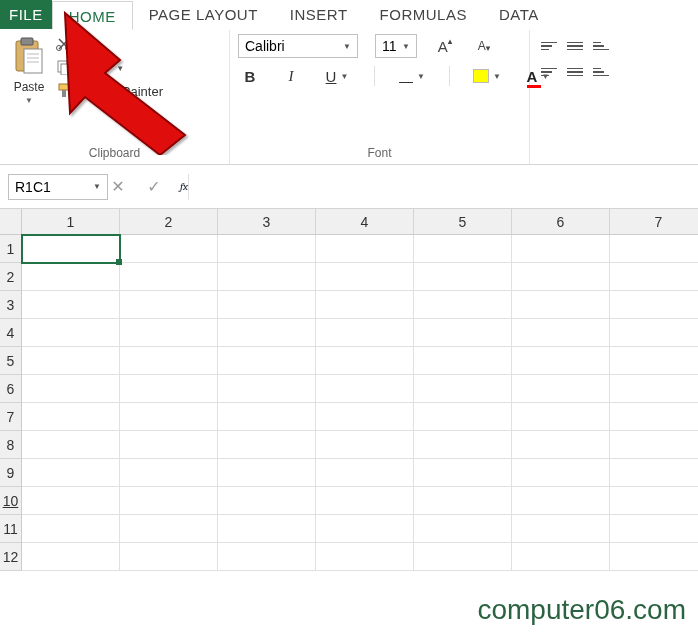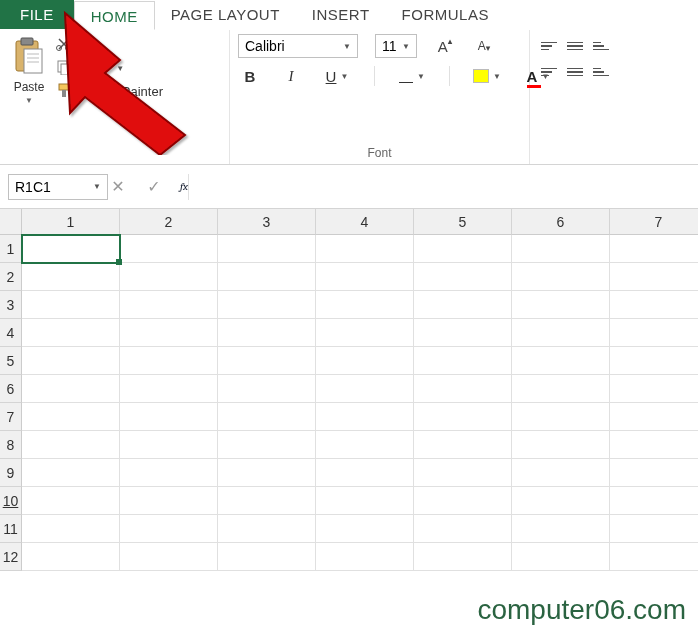--- a/index.html
+++ b/index.html
@@ -1,21 +1,21 @@
 <!DOCTYPE html>
 <html><head>
 <meta charset="utf-8">
 <style>
 * { margin: 0; padding: 0; box-sizing: border-box; font-family: 'Segoe UI', Tahoma, sans-serif; }
 body { width: 698px; height: 636px; background: #fff; overflow: hidden; position: relative; }
 
 
 .tabs { display: flex; height: 30px; background: #fff; border-bottom: 1px solid #fff; }
 .tab { padding: 6px 16px; font-size: 15px; color: #444; cursor: pointer; text-transform: uppercase; letter-spacing: 0.5px; }
-.tab.file { background: #217346; color: #fff; padding: 6px 20px; }
+.tab.file { background: #217346; color: #fff; padding: 6px 9px; }
 .tab.active { color: #217346; border: 1px solid #d4d4d4; border-bottom: 1px solid #fff; background: #fff; position: relative; top: 1px; }
 
 
 .ribbon { display: flex; height: 135px; border-bottom: 1px solid #d4d4d4; background: #fff; }
 .group { border-right: 1px solid #e5e5e5; padding: 4px 8px 2px 8px; display: flex; flex-direction: column; justify-content: space-between; }
 .group-content { flex: 1; display: flex; align-items: flex-start; gap: 6px; }
 .group-label { text-align: center; font-size: 12px; color: #666; padding: 2px 0; }
 
 
 .paste-btn { display: flex; flex-direction: column; align-items: center; gap: 2px; padding: 2px; cursor: pointer; }
@@ -78,20 +78,21 @@
 </style>
 </head>
 <body>
 
 <div class="tabs">
   <div class="tab file">FILE</div>
   <div class="tab active">HOME</div>
   <div class="tab">PAGE LAYOUT</div>
   <div class="tab">INSERT</div>
   <div class="tab">FORMULAS</div>
+  <div class="tab">DATA</div>
 </div>
 
 <div class="ribbon">
 
   <div class="group" style="width:230px;">
     <div class="group-content">
       <div class="paste-btn">
         <div class="paste-icon-box">
           <svg width="34" height="40" viewBox="0 0 34 40">
             <rect x="4" y="4" width="22" height="30" rx="2" fill="#d9b36c" stroke="#a07830"></rect>
@@ -130,20 +131,21 @@
           <span>
             <svg width="16" height="16" viewBox="0 0 16 16">
                 <rect x="3" y="2" width="10" height="6" fill="#f4c55c" stroke="#a07830"></rect>
                 <rect x="6" y="8" width="4" height="7" fill="#888"></rect>
               </svg>
           </span>
           <span>Format Painter</span>
         </div>
       </div>
     </div>
+    <div class="group-label">Clipboard</div>
   </div>
 
   <div class="group font-group" style="width:300px;">
     <div class="group-content">
       <div class="font-row">
         <div class="font-combo font-name">
           <span>Calibri</span>
           <span class="dd">▼</span>
         </div>
         <div class="font-combo font-size">

